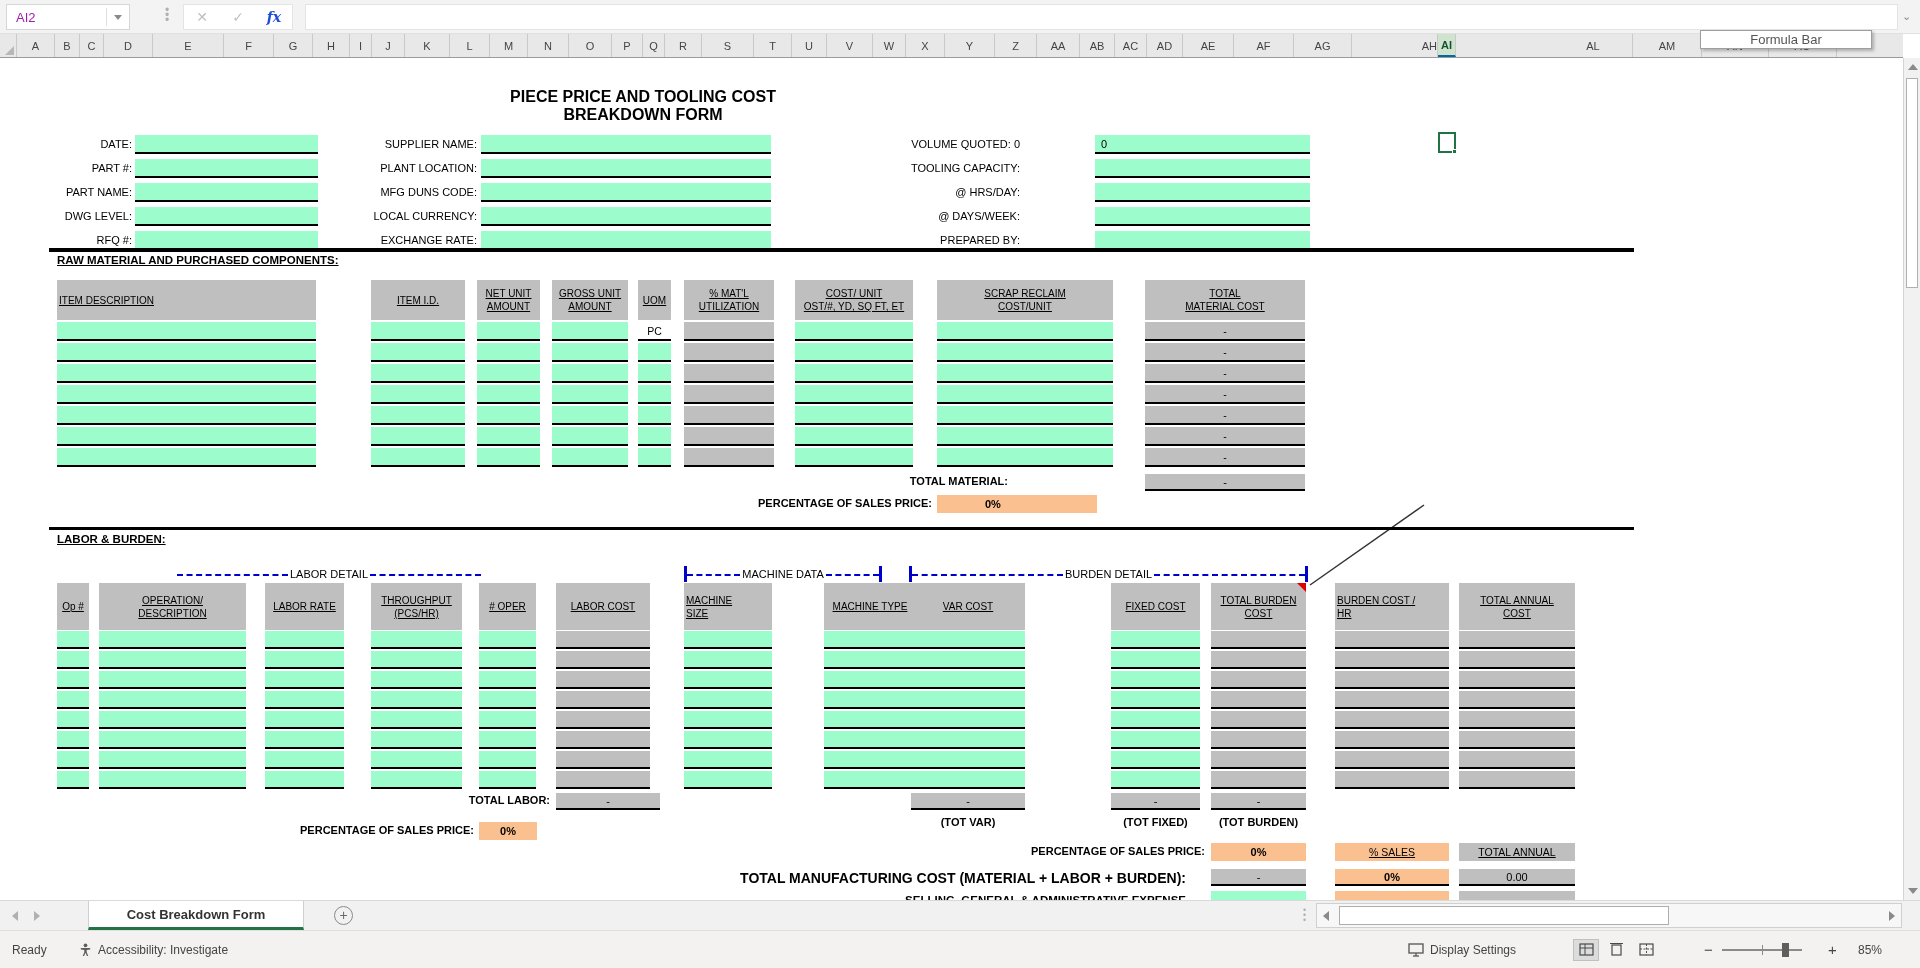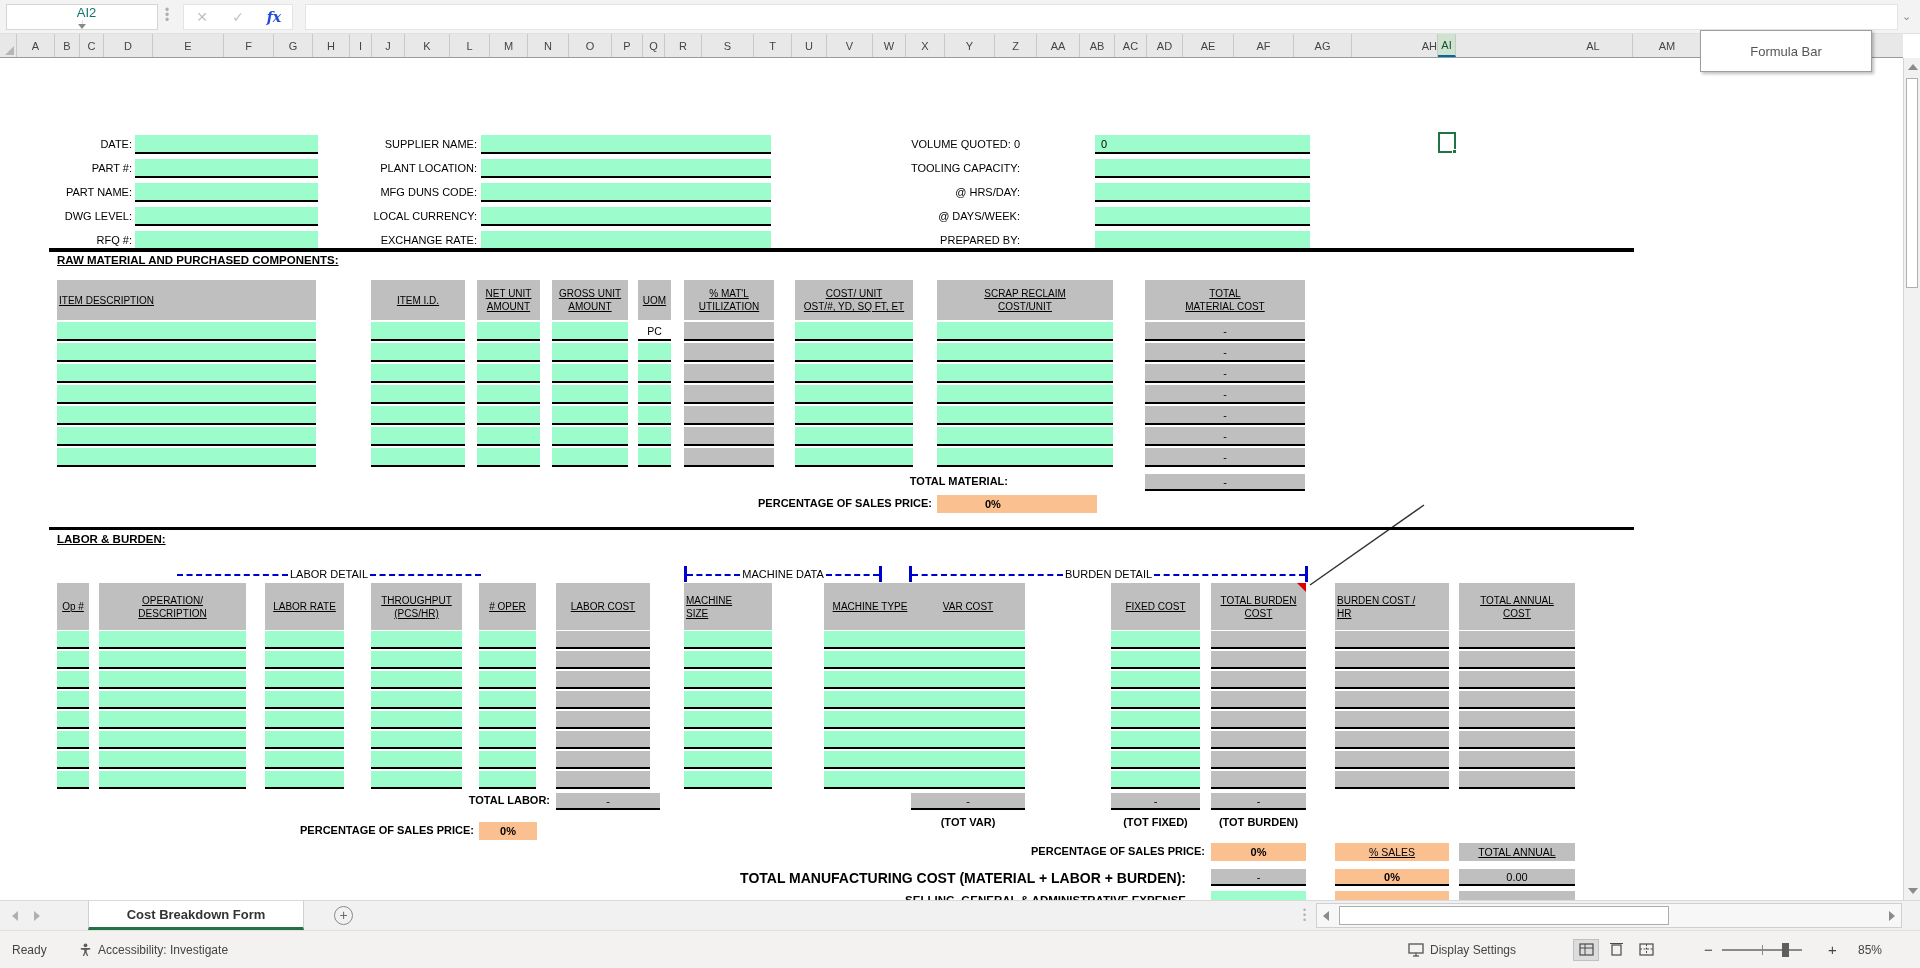--- a/index.html
+++ b/index.html
@@ -2,22 +2,22 @@
 <html><head>
 <meta charset="utf-8">
 <style>
   * { margin:0; padding:0; box-sizing:border-box; }
   html,body { width:1920px; height:968px; overflow:hidden; background:#fff;
     font-family:"Liberation Sans", sans-serif; }
 
   
   .fxrow { position:absolute; left:0; top:0; width:1920px; height:34px; background:#f3f3f3;
     border-bottom:1px solid #e0e0e0; }
-  .namebox { position:absolute; left:6px; top:4px; width:152px; height:26px; background:#fff;
-    border:1px solid #d6d6d6; font-size:13px; color:#0f766e; display:flex; align-items:center;flex-direction:column; }
+  .namebox { position:absolute; left:6px; top:4px; width:124px; height:26px; background:#fff;
+    border:1px solid #d6d6d6; font-size:13px; color:#a21caf; display:flex; align-items:center; }
   .namebox span.val { padding-left:9px; flex:1; }
   .nb-div { width:1px; height:18px; background:#e0e0e0; }
   .nb-arr { width:0; height:0; border-left:4px solid transparent; border-right:4px solid transparent;
     border-top:5px solid #8a8a8a; margin:0 7px; }
   .vdots { position:absolute; left:165px; top:8px; color:#b0b0b0; font-size:12px; letter-spacing:0;
     line-height:5px; }
   .fxbtns { position:absolute; left:183px; top:4px; height:26px; background:#fff; border:1px solid #e4e4e4;
     display:flex; align-items:center; }
   .fxbtn { width:36px; text-align:center; font-size:14px; color:#c0c0c0; }
   .fxbtn.fx { color:#1d4ed8; font-family:"DejaVu Serif", serif; font-style:italic; font-weight:bold; }
@@ -26,21 +26,21 @@
   .fxexp { position:absolute; left:1902px; top:10px; color:#8a8a8a; font-size:11px; }
 
   
   .colhdr { position:absolute; left:0; top:34px; width:1903px; height:24px; background:#e8e8e8;
     border-bottom:1px solid #9a9a9a; display:flex; }
   .stub { width:17px; height:100%; border-right:1px solid #c9c9c9; position:relative; }
   .stub .tri { position:absolute; right:2px; bottom:2px; width:0; height:0;
     border-left:9px solid transparent; border-bottom:9px solid #b7b7b7; }
   .cc { height:100%; border-right:1px solid #c9c9c9; display:flex; align-items:center;
     justify-content:center; font-size:11px; color:#444; overflow:hidden; flex:0 0 auto; }
-  .cc.sel { background:#cfe3cf; color:#14512e; font-weight:normal; border-bottom:2px solid #0369a1; }
+  .cc.sel { background:#cfe3cf; color:#14512e; font-weight:bold; border-bottom:2px solid #0369a1; }
 
   
   .rowhdr { position:absolute; left:0; top:58px; width:17px; height:842px; background:#e8e8e8;
     border-right:1px solid #9a9a9a; display:flex; flex-direction:column; overflow:hidden; }
   .rc { width:100%; border-bottom:1px solid #c9c9c9; font-size:10px; color:#555; display:flex;
     align-items:center; justify-content:flex-end; padding-right:3px; flex:0 0 auto; }
   .rc.sel { background:#cfe3cf; color:#14512e; font-weight:bold; border-right:2px solid #217346; }
 
   
   .sheet { position:absolute; left:0; top:58px; width:1902px; height:842px; background:#fff; overflow:hidden; }
@@ -123,21 +123,21 @@
   .status { position:absolute; left:0; top:930px; width:1920px; height:38px; background:#f3f2f1;
     border-top:1px solid #e1dfdd; font-size:12px; color:#444; }
   .status .item { position:absolute; top:0; height:100%; display:flex; align-items:center; }
   .viewicons { display:flex; gap:4px; }
   .vicon { width:26px; height:22px; display:flex; align-items:center; justify-content:center; }
   .vicon.active { background:#dcdcdc; border:1px solid #c0c0c0; }
   .zoomtrack { width:80px; height:2px; background:#8a8a8a; position:relative; }
   .zoomtrack .mid { position:absolute; left:50%; top:-4px; width:1px; height:10px; background:#8a8a8a; }
   .zoomthumb { position:absolute; left:60px; top:-6px; width:7px; height:14px; background:#605e5c; }
 
-  .tooltip { position:absolute; left:1700px; top:30px; width:172px; height:42px; background:#fff;
+  .tooltip { position:absolute; left:1700px; top:30px; width:172px; height:19px; background:#fff;
     border:1px solid #9e9e9e; box-shadow:2px 2px 3px rgba(0,0,0,.25); font-size:13px; color:#555;
     display:flex; align-items:center; justify-content:center; z-index:50; }
 </style>
 </head>
 <body>
 
 <div class="fxrow">
   <div class="namebox">
     <span class="val">AI2</span>
     <span class="nb-div"></span>
@@ -475,20 +475,21 @@
       <span>42</span>
     </div>
 
     <div class="rc" style="height: 20px;">
       <span>43</span>
     </div>
   </div>
 
 <div class="sheet">
 
+  <div class="title" style="left:456px; top:30px; width:374px;">PIECE PRICE AND TOOLING COST BREAKDOWN FORM</div>
 
   <div class="flabel" style="left:0;top:77px;width:132px">DATE:</div>
   <div class="flabel" style="left:0;top:101px;width:132px">PART #:</div>
   <div class="flabel" style="left:0;top:125px;width:132px">PART NAME:</div>
   <div class="flabel" style="left:0;top:149px;width:132px">DWG LEVEL:</div>
   <div class="flabel" style="left:0;top:173px;width:132px">RFQ #:</div>
   <div class="fcell" style="left:135px;top:77px;width:183px"></div>
   <div class="fcell" style="left:135px;top:101px;width:183px"></div>
   <div class="fcell" style="left:135px;top:125px;width:183px"></div>
   <div class="fcell" style="left:135px;top:149px;width:183px"></div>

